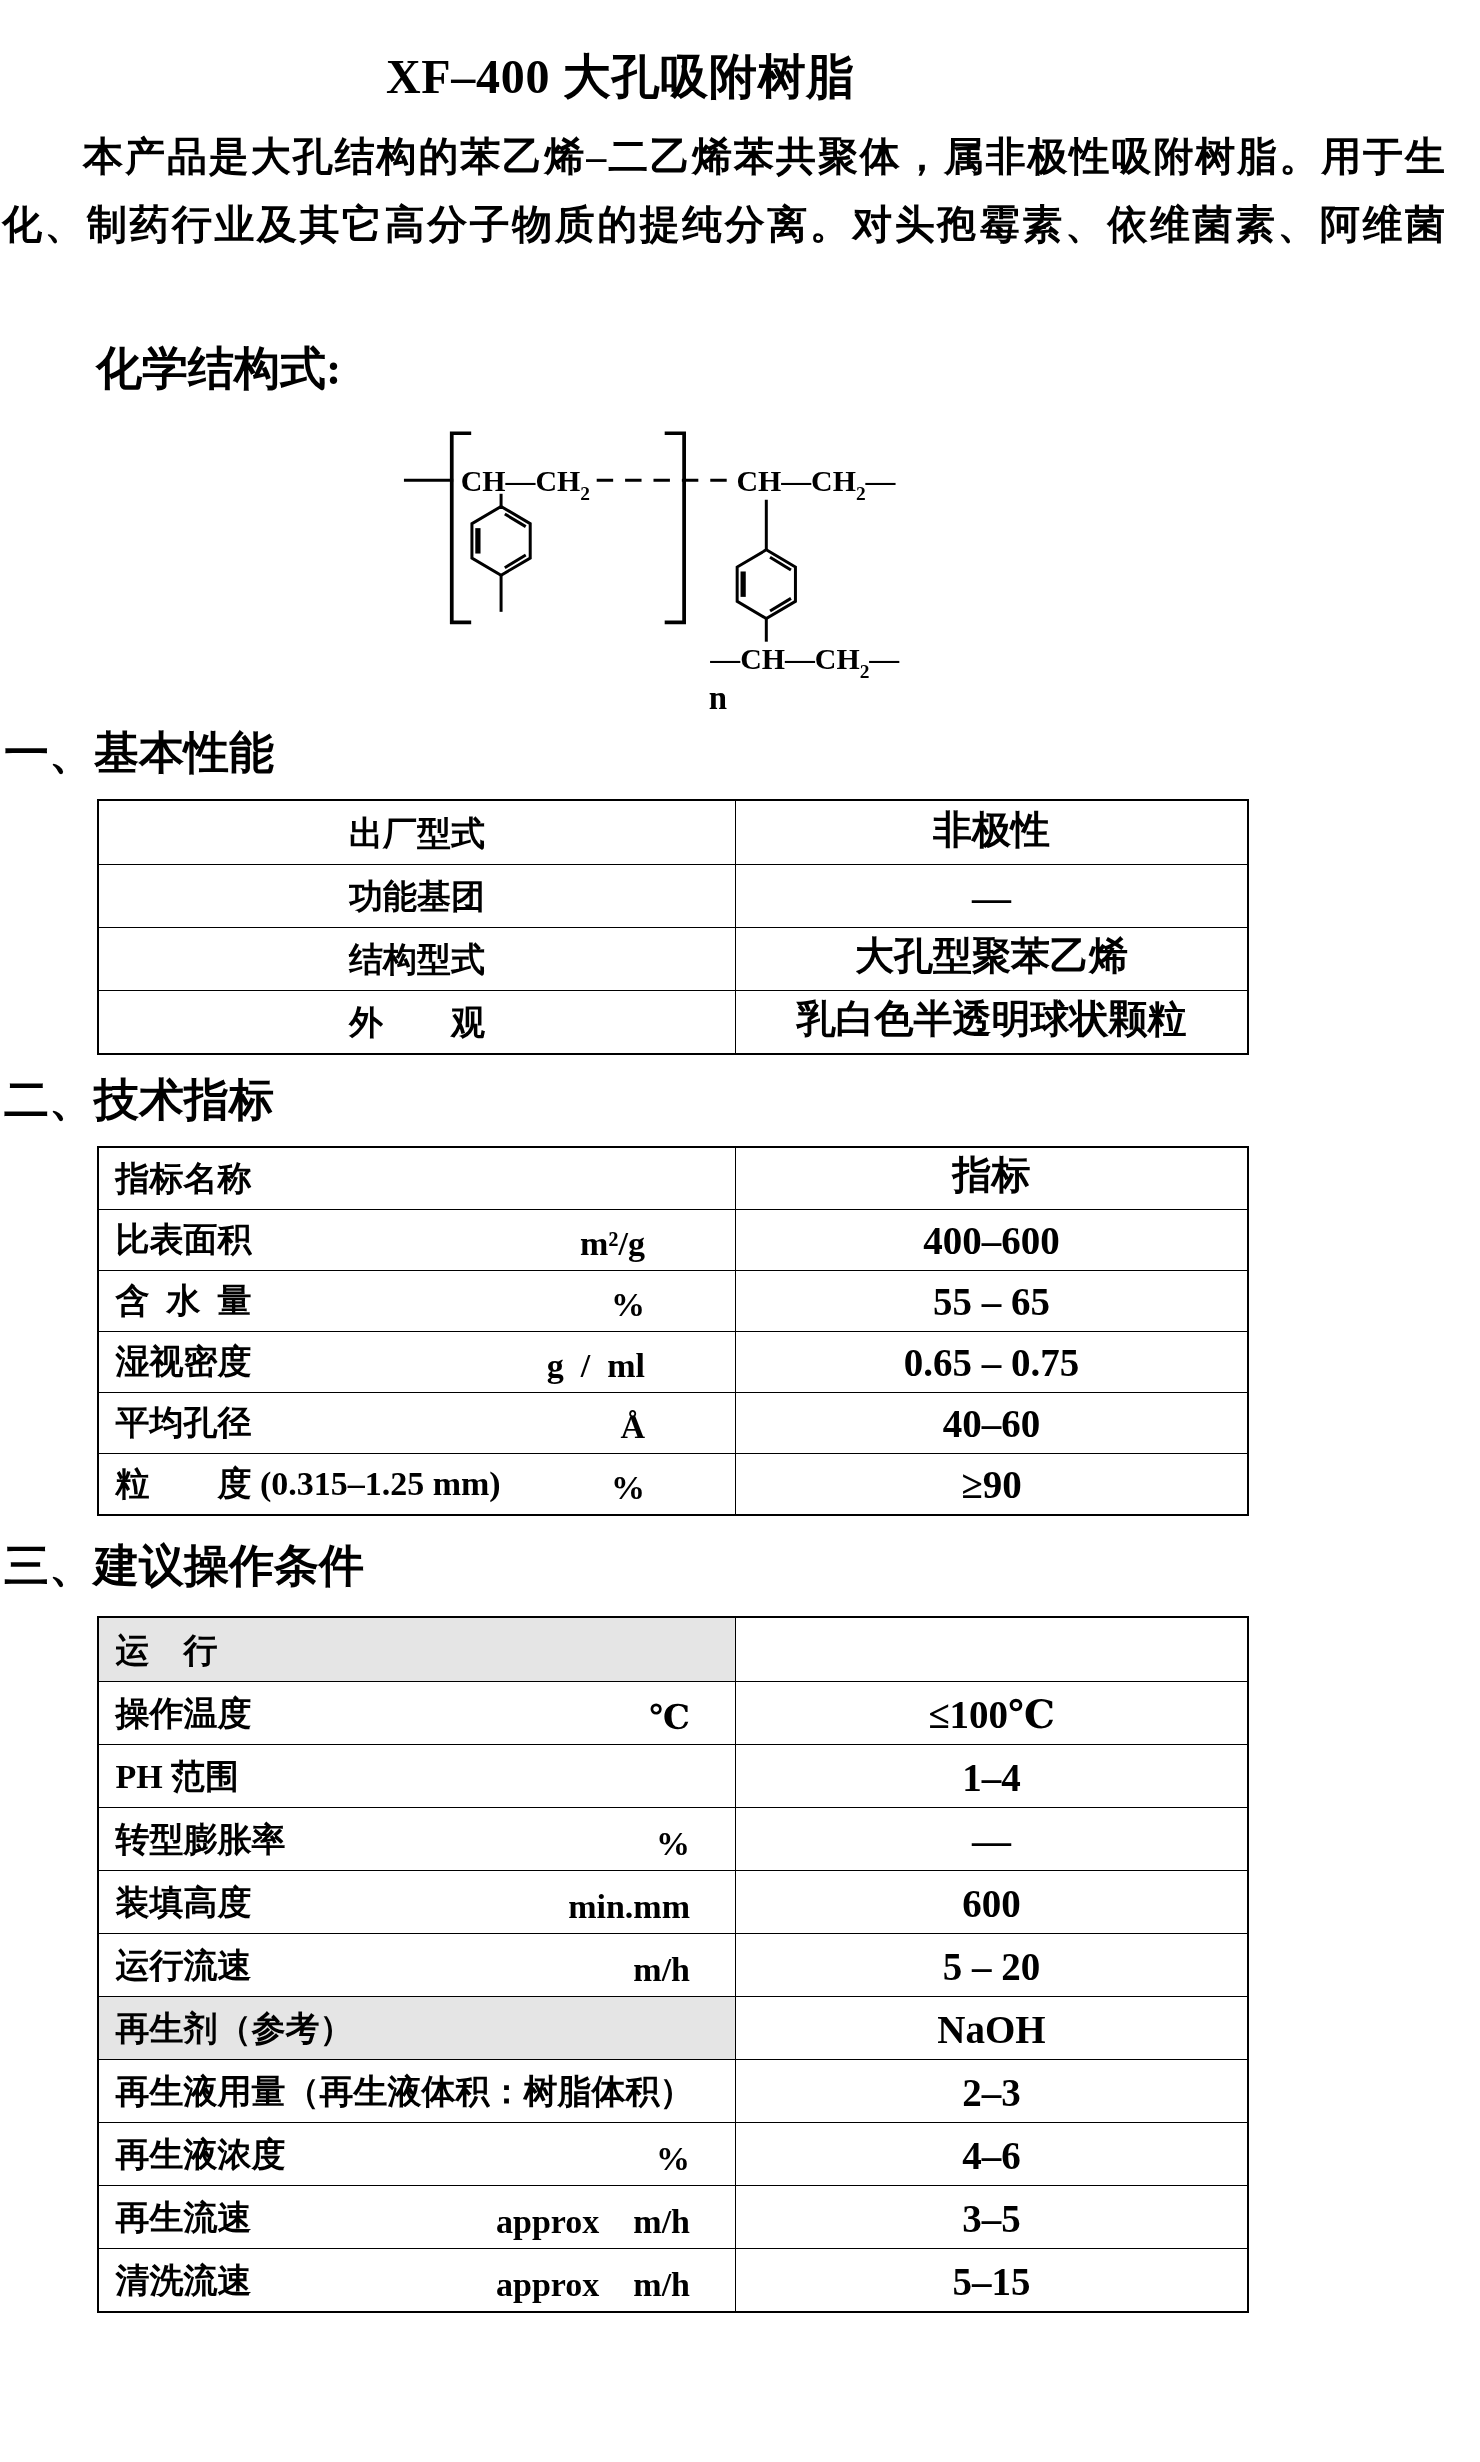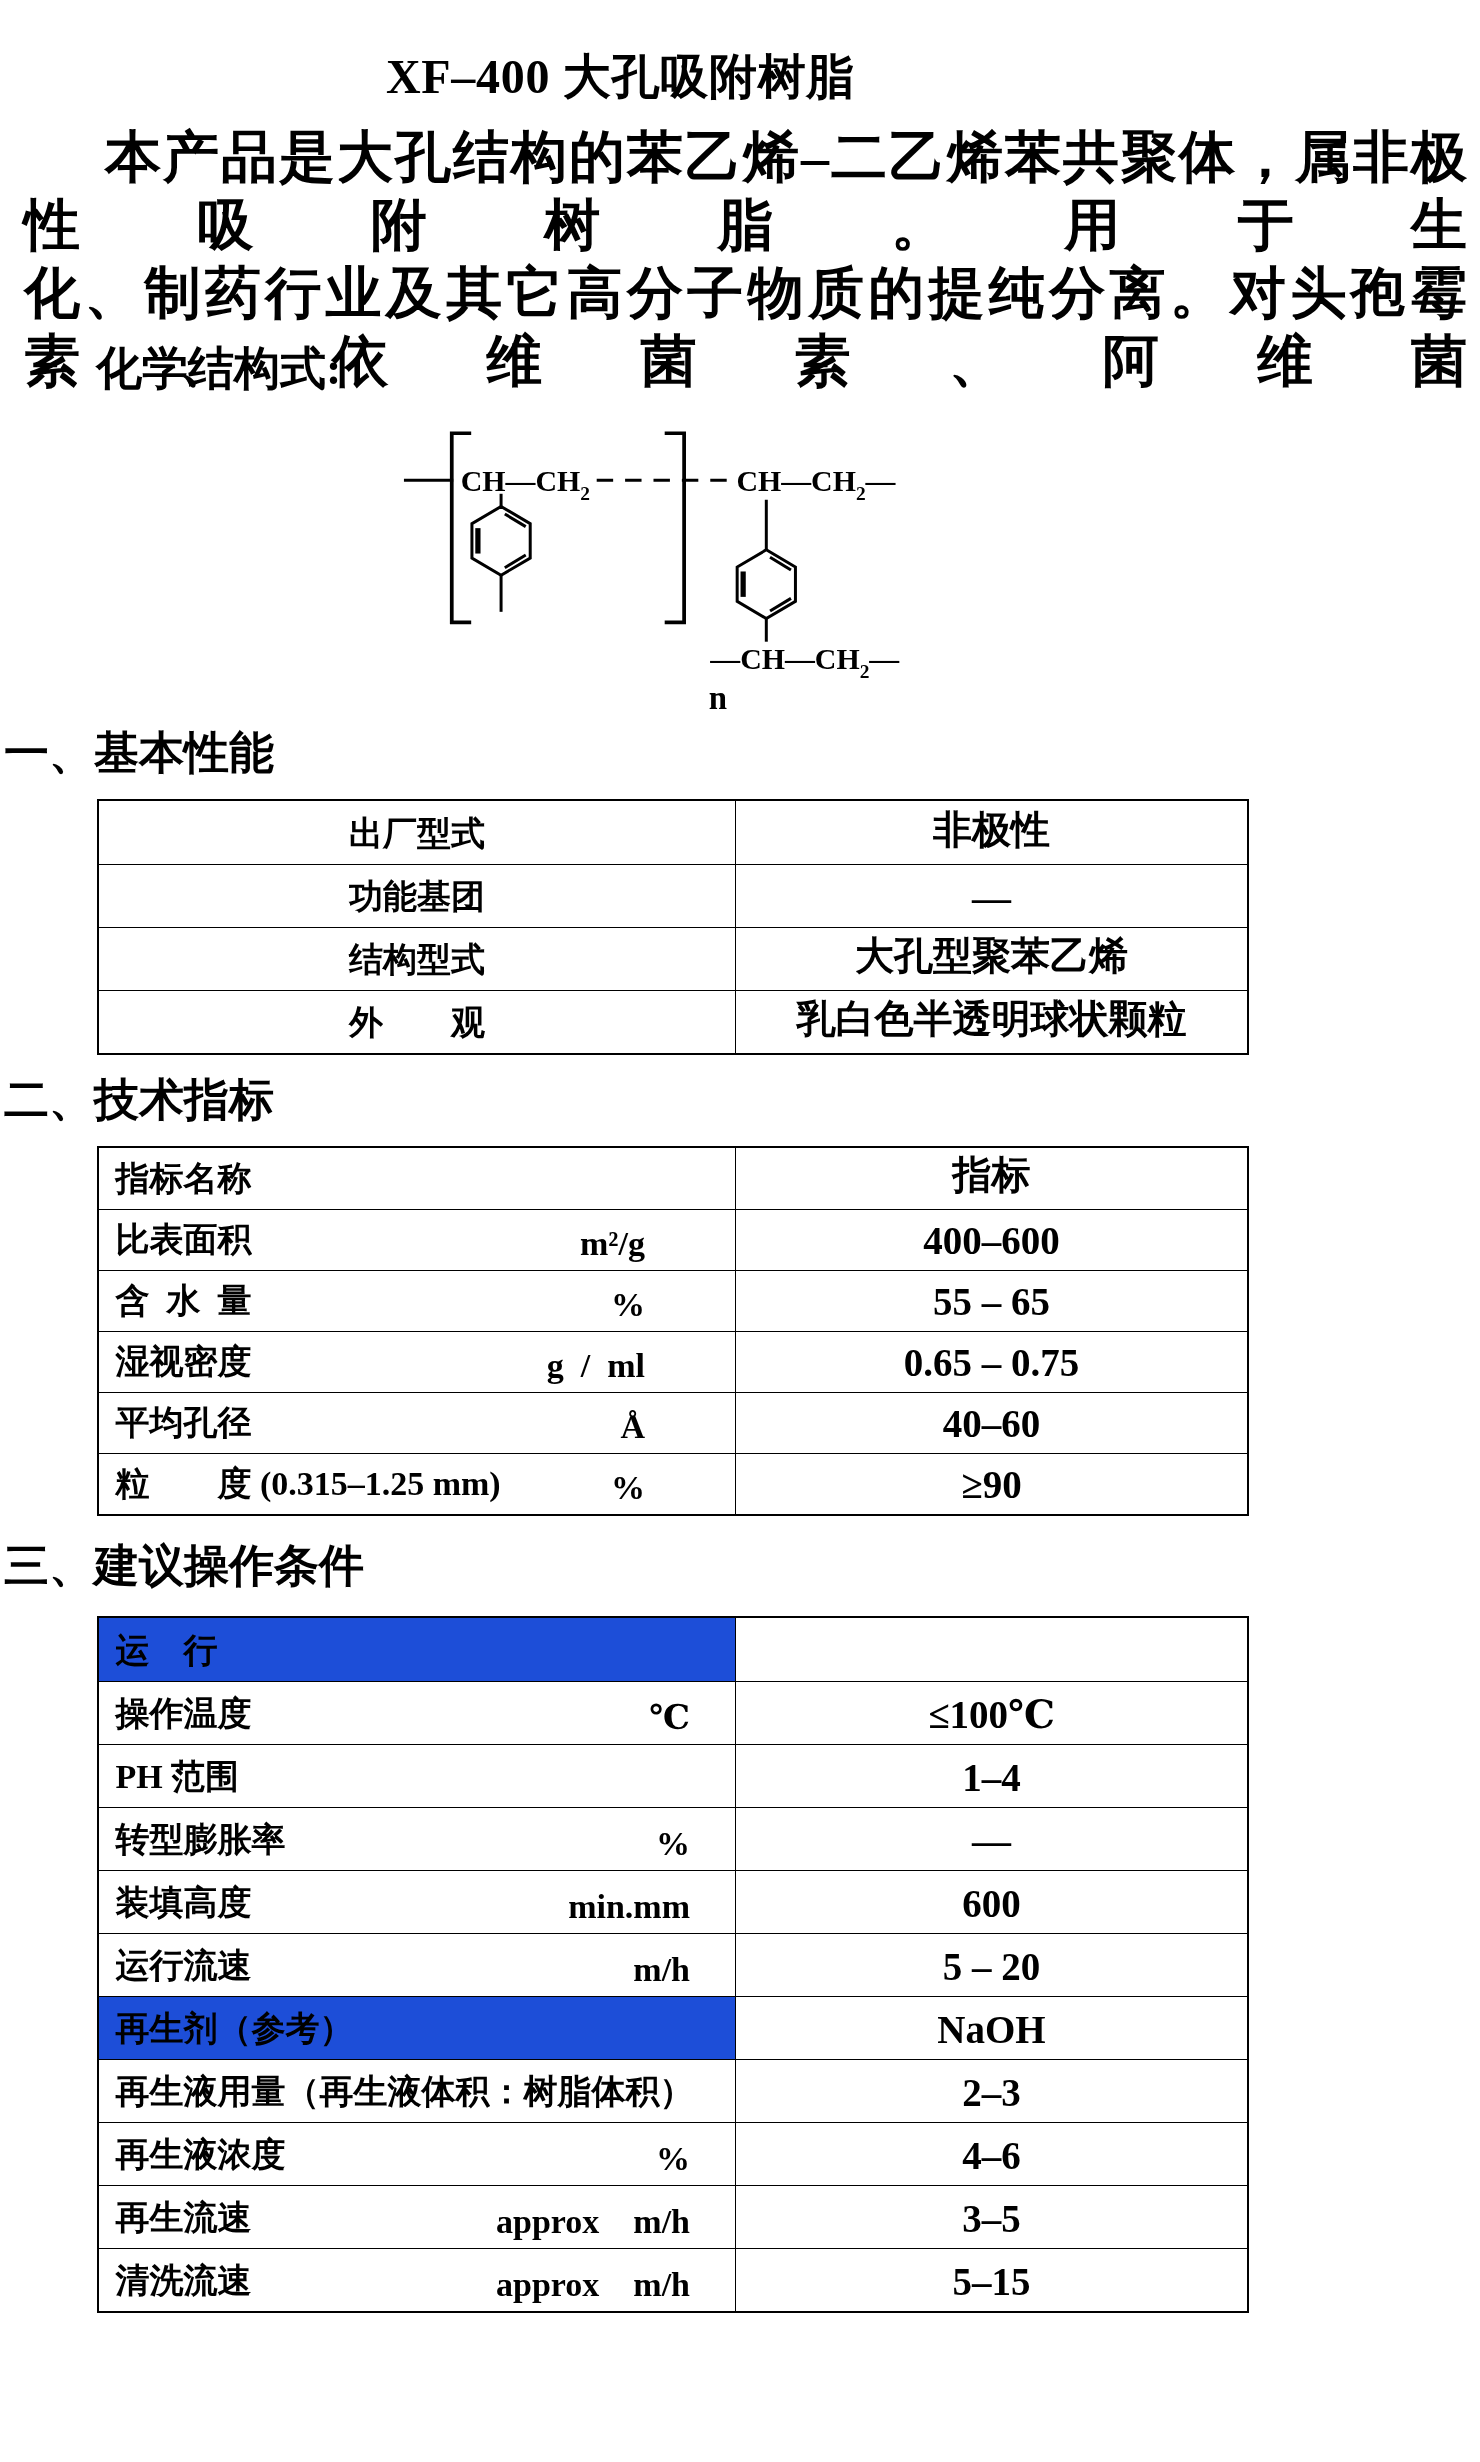--- a/index.html
+++ b/index.html
@@ -3,21 +3,21 @@
 <meta charset="utf-8">
 <style>
   html,body{margin:0;padding:0;}
   body{
     width:1480px;height:2462px;background:#ffffff;color:#000;
     font-family:"Liberation Serif","DejaVu Serif",serif;font-weight:bold;
     position:relative;overflow:hidden;
   }
   .abs{position:absolute;}
   .title{top:45px;left:0;width:1241px;text-align:center;font-size:48px;letter-spacing:0.7px;}
-  .intro{top:123px;left:24px;width:1443px;font-size:56px;line-height:68px;}
+  .intro{top:123px;left:2px;width:1443px;font-size:40px;line-height:68px;}
   .intro .ln{text-align:justify;text-align-last:justify;}
   .intro .ln.first{text-indent:81px;}
   .intro .ln.last{text-align-last:left;}
   .slabel{top:338px;left:96px;font-size:46px;}
   .heading{font-size:45px;left:4px;white-space:nowrap;}
   .h1{top:723px;}
   .h2{top:1070px;}
   .h3{top:1536px;}
 
   .tbl{left:97px;width:1152px;border:2.2px solid #000;box-sizing:border-box;background:#fff;}
@@ -31,21 +31,21 @@
     width:637px;flex:0 0 637px;border-right:1.5px solid #000;box-sizing:border-box;
     display:flex;align-items:flex-end;justify-content:space-between;
     padding:0 45px 7.5px 16.4px;font-size:34px;white-space:nowrap;
   }
   .t2 .cl{padding-right:90px;}
   .cr{
     flex:1;display:flex;align-items:flex-end;justify-content:center;
     padding-bottom:7.5px;font-size:39px;white-space:nowrap;
   }
   .centered .cl{justify-content:center;padding-right:16.4px;}
-  .shaded .cl{background:#1d4ed8;text-align:right;}
+  .shaded .cl{background:#e5e5e5;text-align:right;}
   .unit:empty{display:none;}
 
   .structure{top:416px;left:389px;}
   .structure line,.structure path,.structure polygon{stroke:#000;}
   .fx{font-size:40px;font-weight:bold;font-family:"Liberation Serif","DejaVu Serif",serif;}
   .sub{font-size:26px;}
   .nlab{font-size:44px;font-weight:bold;font-family:"Liberation Serif","DejaVu Serif",serif;}
 </style>
 </head>
 <body>

